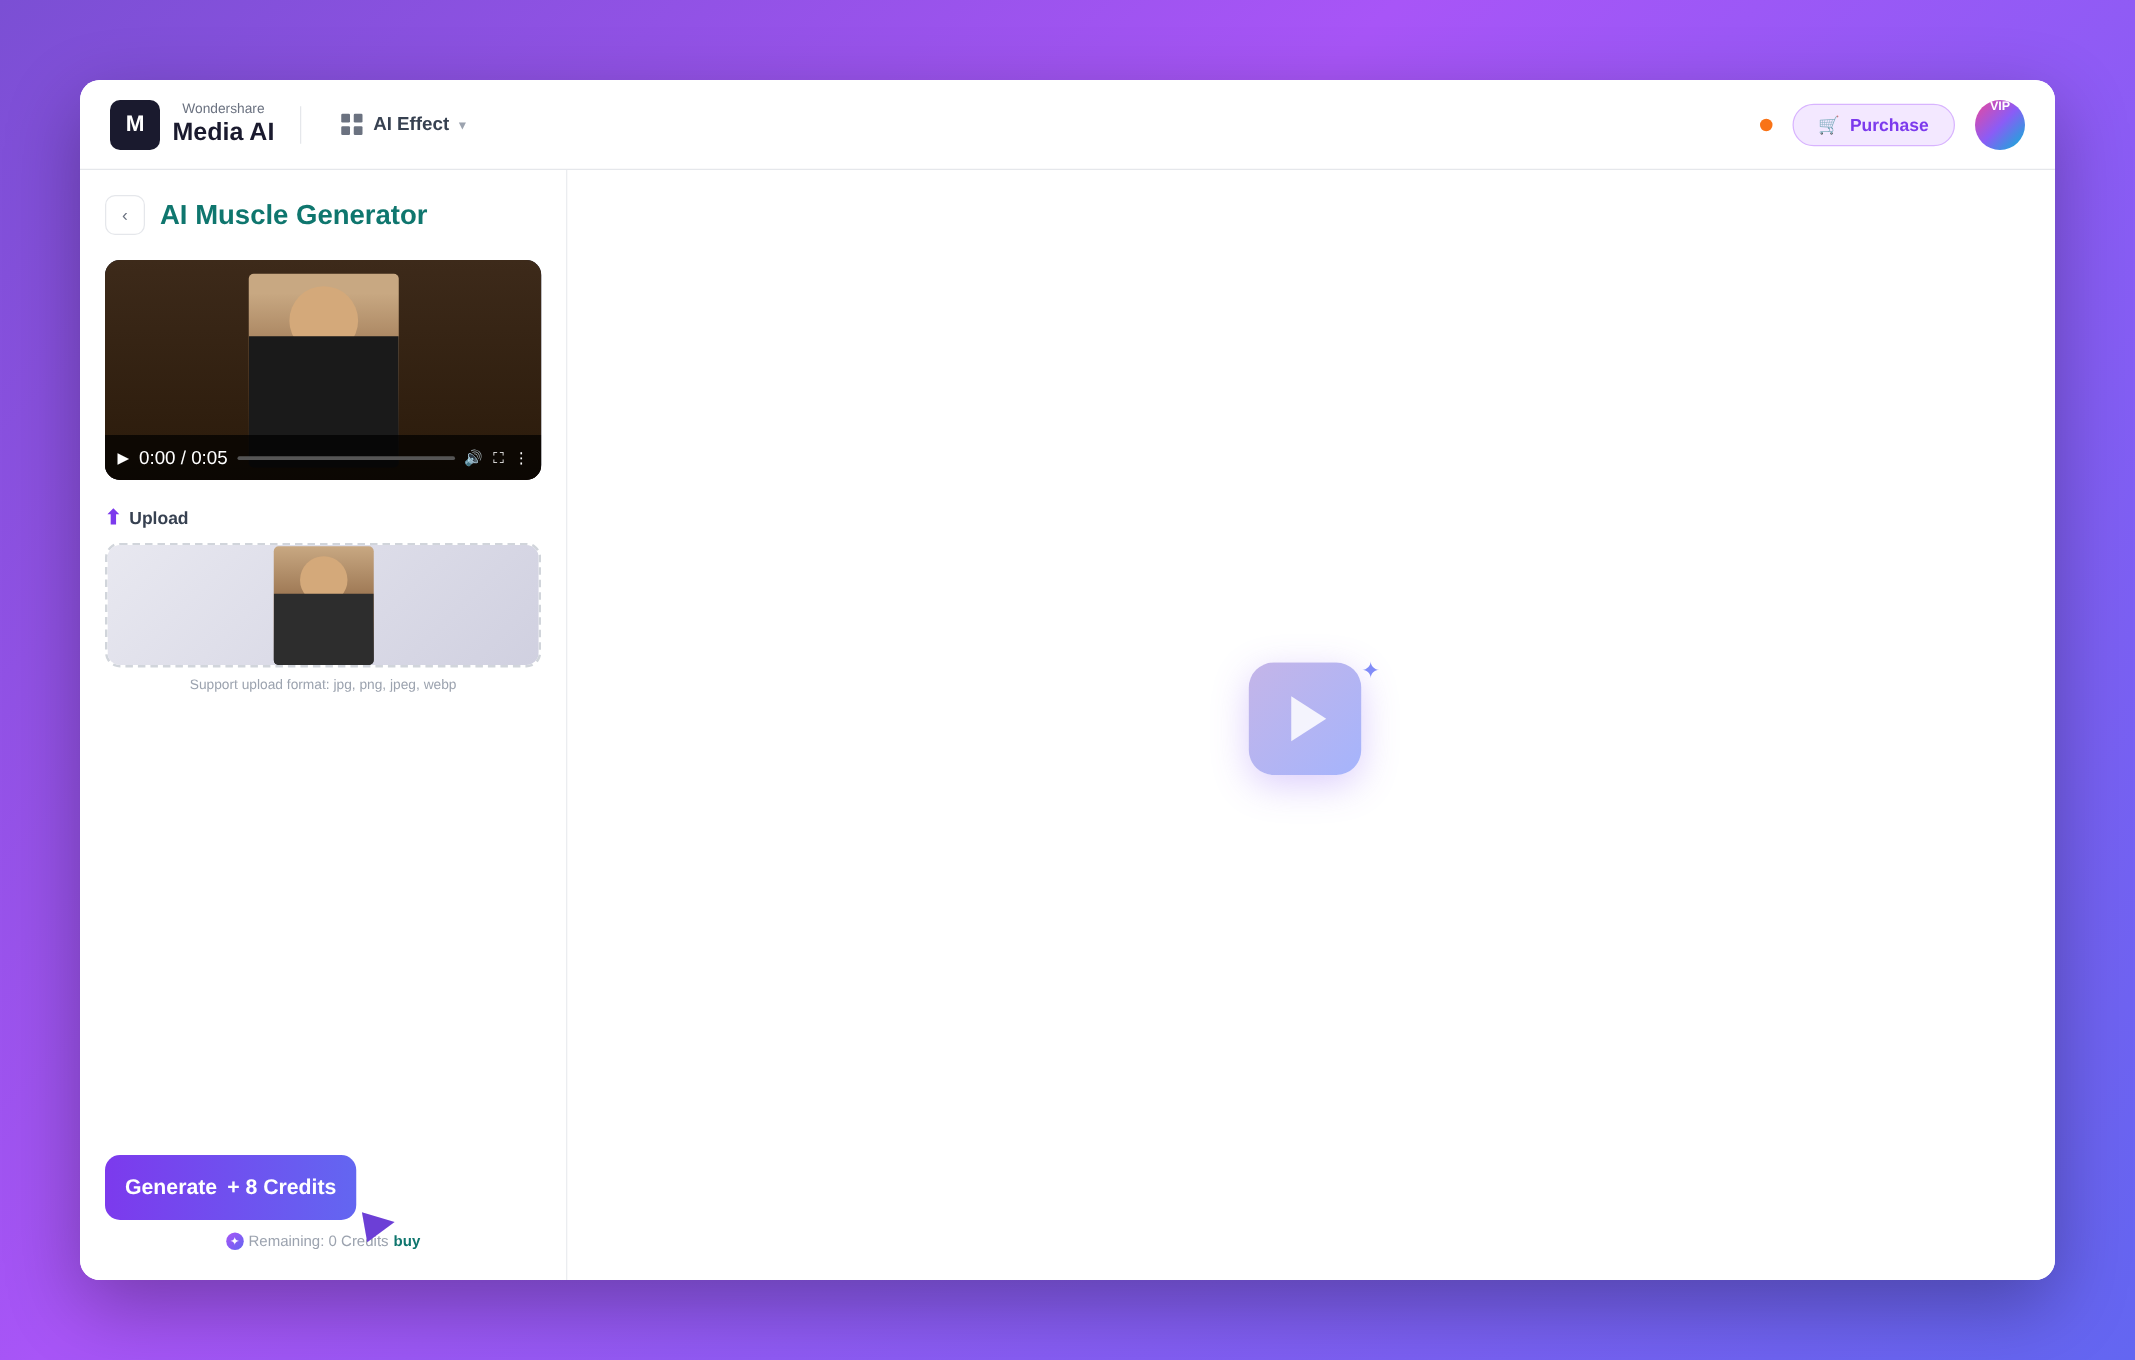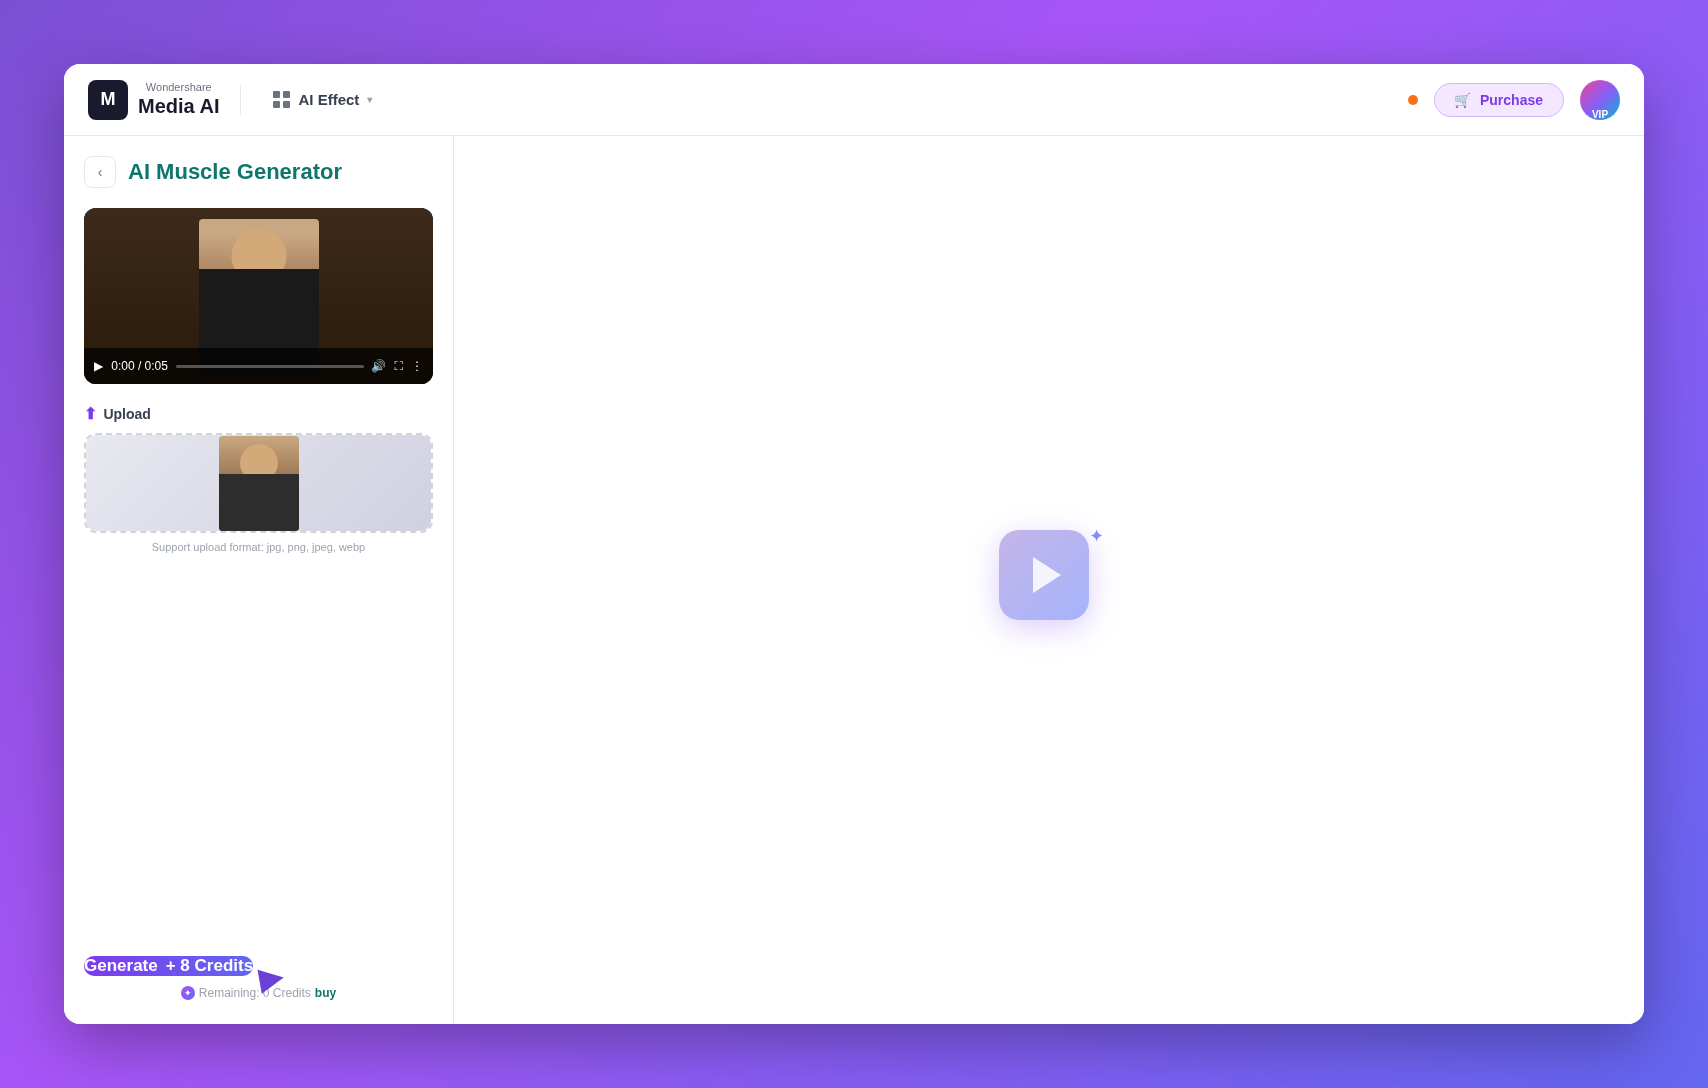--- a/index.html
+++ b/index.html
@@ -125,21 +125,21 @@
       font-weight: 600;
       color: #7c3aed;
     }
     .cart-icon { font-size: 14px; }
     .vip-avatar {
       width: 40px;
       height: 40px;
       border-radius: 50%;
       background: linear-gradient(135deg, #ec4899, #8b5cf6, #06b6d4);
       display: flex;
-      align-items: flex-end;
+      align-items: flex-start;
       justify-content: center;
       font-size: 10px;
       font-weight: 700;
       color: white;
     }
     
     .app-body {
       display: flex;
       flex: 1;
       overflow: hidden;
@@ -231,21 +231,21 @@
       left: 0;
       right: 0;
       height: 36px;
       background: rgba(0,0,0,0.7);
       display: flex;
       align-items: center;
       padding: 0 10px;
       gap: 8px;
     }
     .ctrl-play { color: #fff; font-size: 12px; cursor: pointer; }
-    .ctrl-time { color: #fff; font-size: 12px; }
+    .ctrl-time { color: #fff; font-size: 15px; }
     .ctrl-progress {
       flex: 1;
       height: 3px;
       background: #555;
       border-radius: 2px;
     }
     .ctrl-vol, .ctrl-fullscreen, .ctrl-more {
       color: #fff;
       font-size: 12px;
       cursor: pointer;
@@ -317,20 +317,21 @@
       color: #9ca3af;
       margin-top: 8px;
     }
     .sidebar-spacer { flex: 1; }
     
     .generate-area {
       padding-top: 16px;
     }
     .generate-btn {
       width: 100%;
+      padding: 16px;
       background: linear-gradient(90deg, #7c3aed, #6366f1);
       border: none;
       border-radius: 12px;
       color: #fff;
       font-size: 17px;
       font-weight: 700;
       cursor: pointer;
       display: flex;
       align-items: center;
       justify-content: flex-start;

